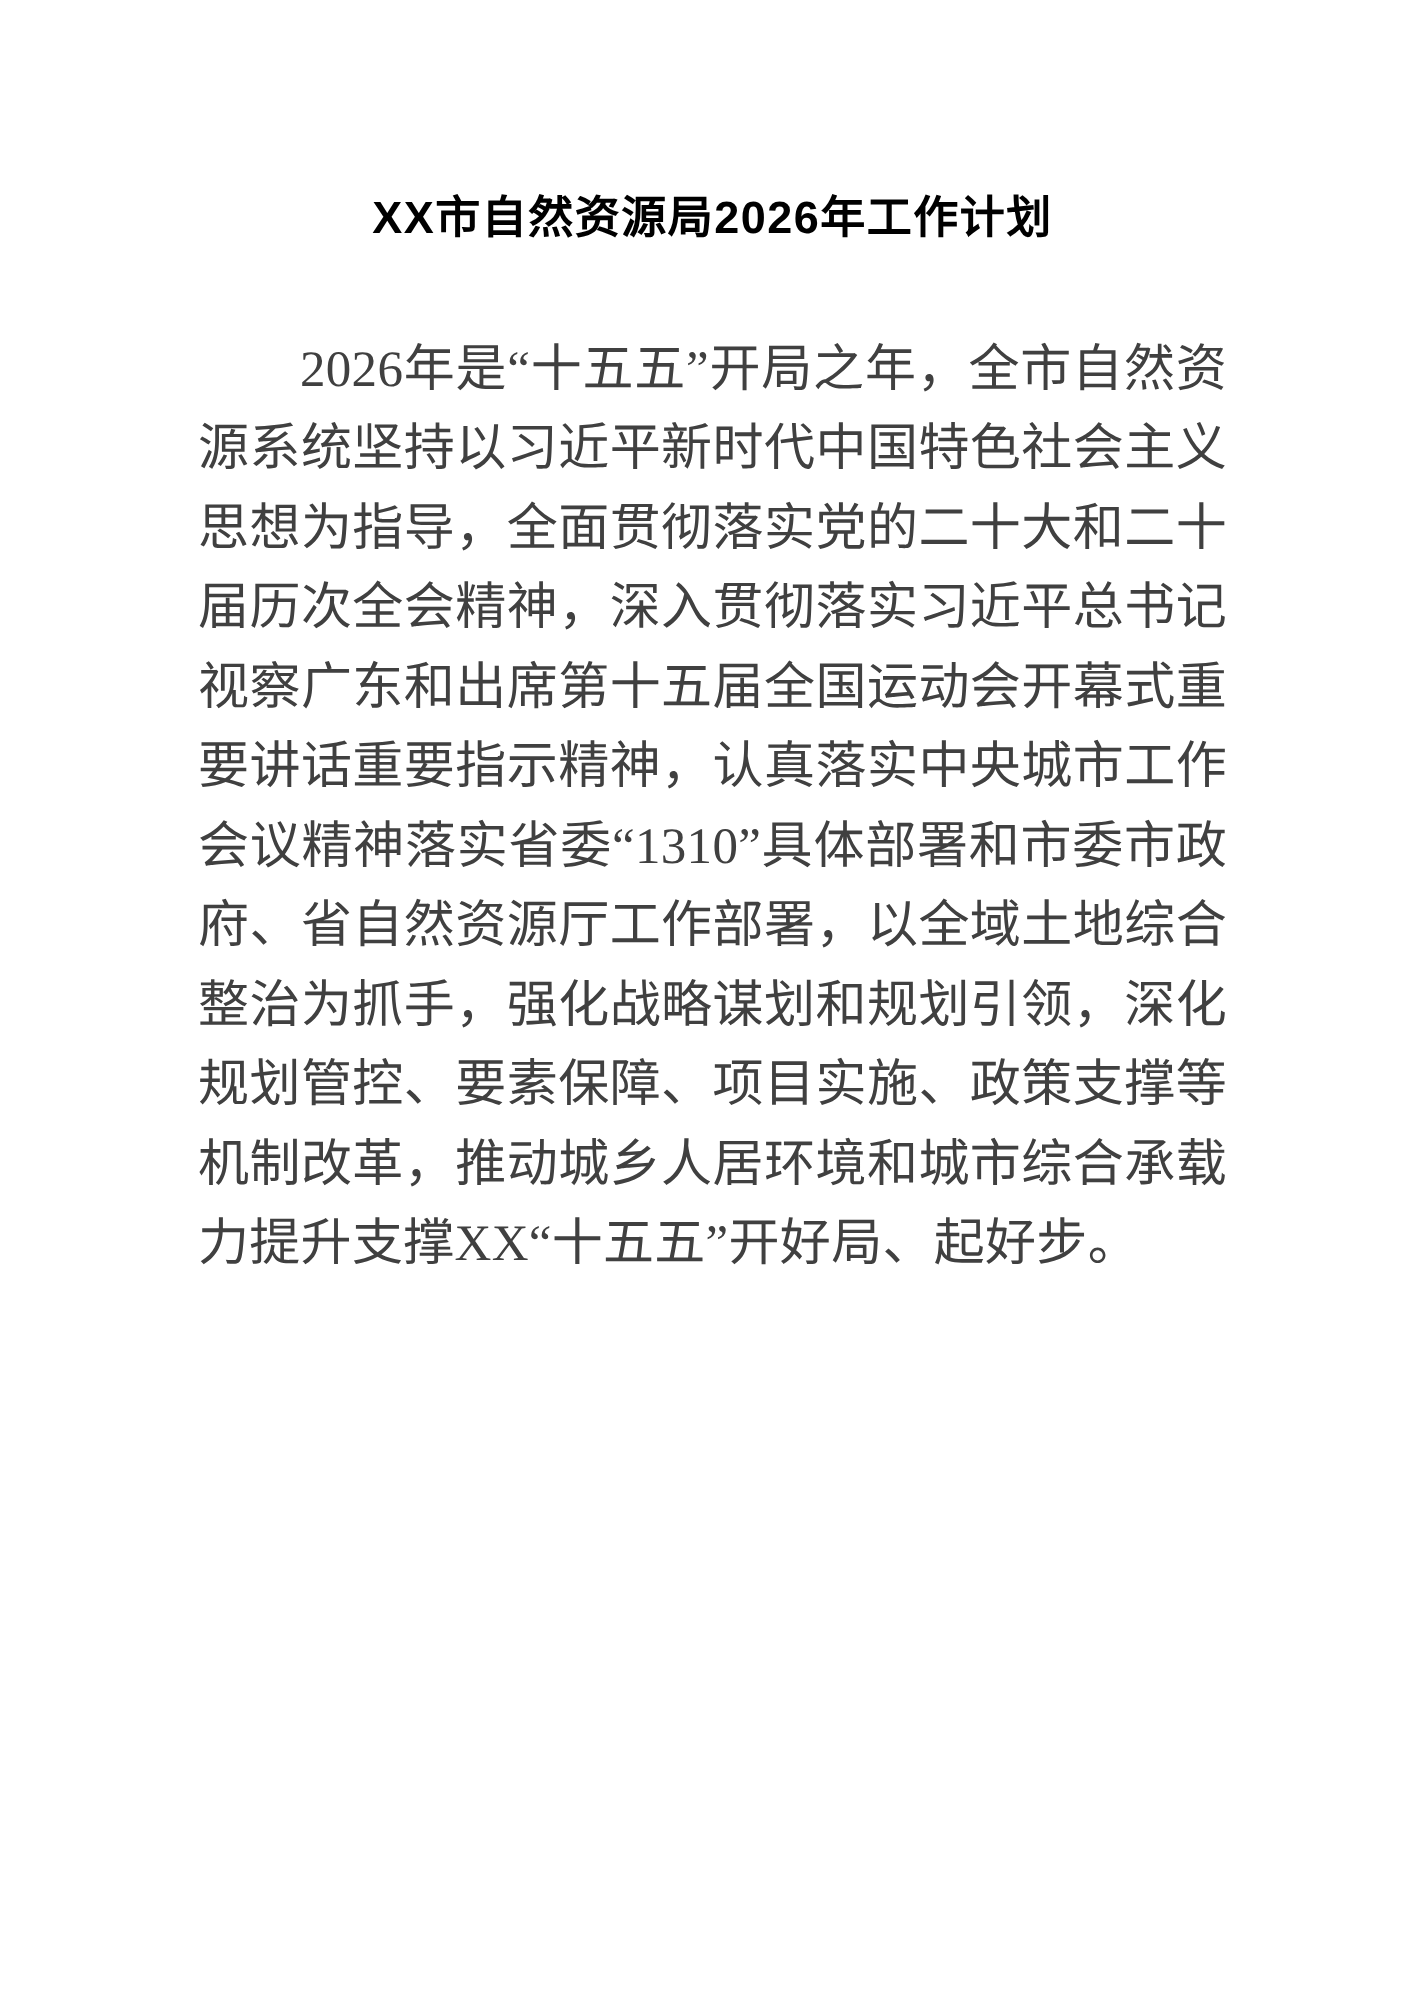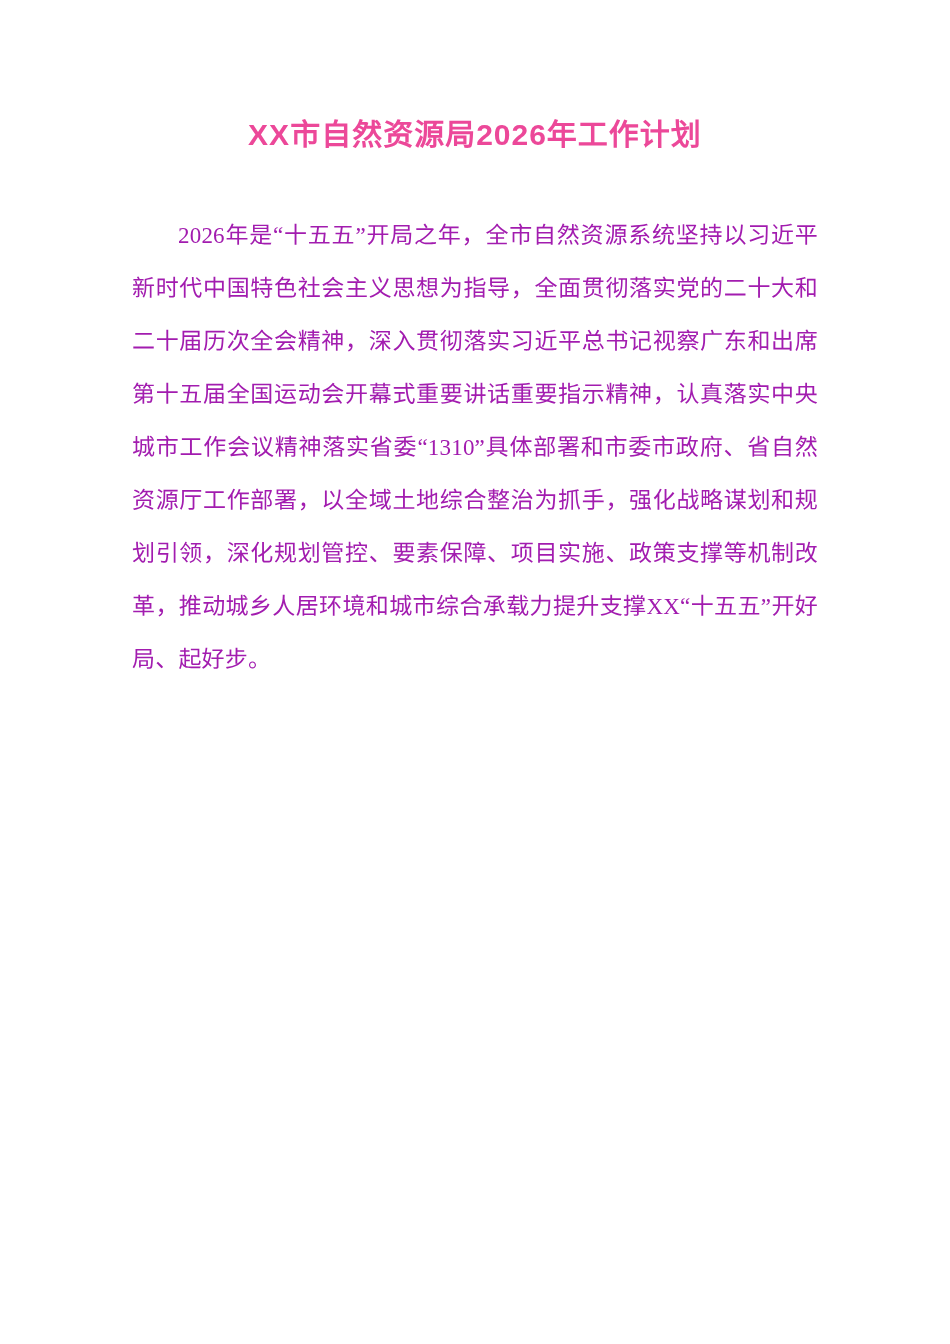--- a/index.html
+++ b/index.html
@@ -23,33 +23,33 @@
     background: #ffffff;
     position: relative;
   }
   .doc-title {
     text-align: center;
     font-family: "Liberation Sans", "DejaVu Sans", sans-serif;
     font-weight: bold;
     font-size: 30px;
     line-height: 44px;
     letter-spacing: 1px;
-    margin: 5px 0 52px 0;
-    color: #ec4899;
+    margin: 16px 0 52px 0;
+    color: #000000;
   }
   .para {
-    font-size: 23px;
+    font-size: 34px;
     line-height: 53px;
     text-align: justify;
     text-justify: inter-ideograph;
     margin: 0 0 30px 0;
     text-indent: 2em;
     letter-spacing: 0.2px;
     font-family: "Liberation Serif", "DejaVu Serif", serif;
-    color: #a21caf;
+    color: #404040;
   }
   .para:last-child {
     margin-bottom: 0;
   }
 </style>
 </head>
 <body>
 
 <div class="page">
   <h1 class="doc-title">XX市自然资源局2026年工作计划</h1>

